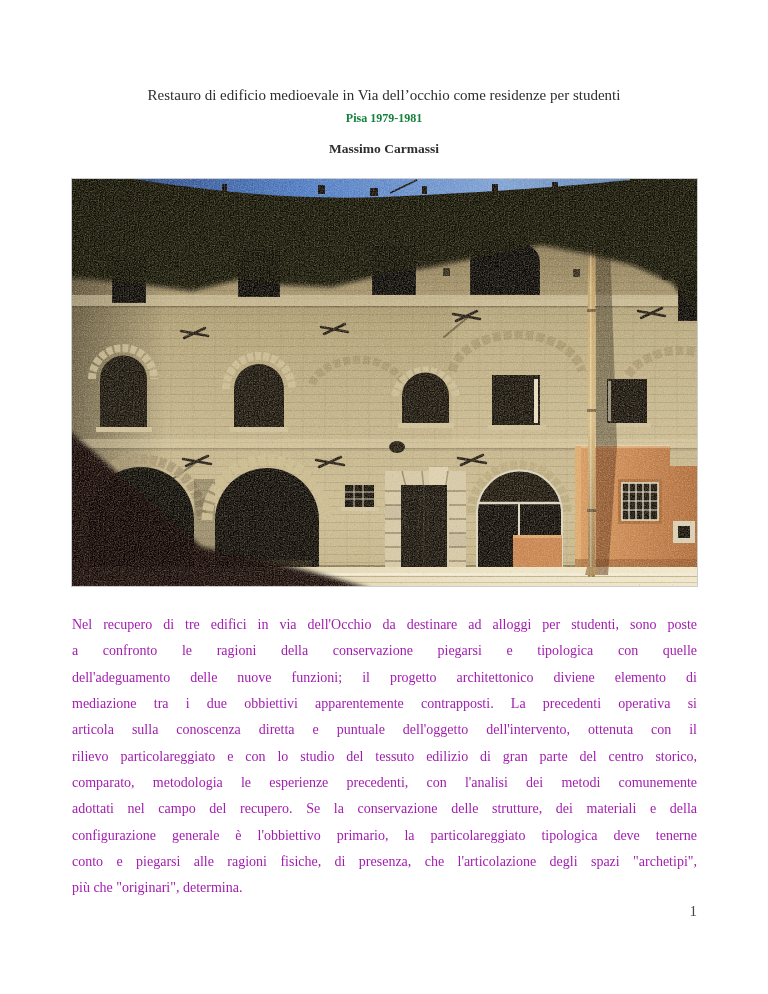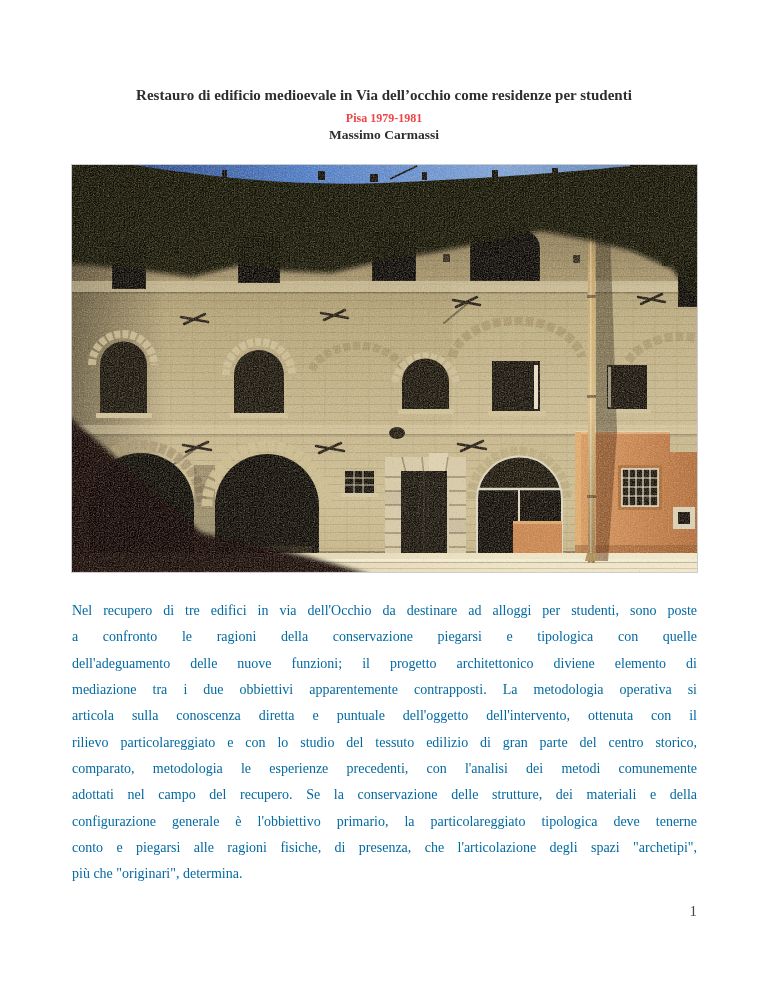--- a/index.html
+++ b/index.html
@@ -8,43 +8,43 @@
     width:768px;height:994px;
     margin:0 auto;
     background:#ffffff;
     font-family:"Liberation Serif", serif;
     overflow:hidden;
   }
   .title{
     margin:0;padding-top:86px;
     text-align:center;
     font-size:15px;line-height:18px;
-    font-weight:bold;color:#2e2e2e;
+    font-weight:normal;color:#2e2e2e;
   }
   .subtitle{
     margin-top:8px;text-align:center;
     font-size:12px;line-height:13px;
-    font-weight:bold;color:#ef4444;
+    font-weight:bold;color:#15803d;
   }
   .author{
-    margin-top:2px;text-align:center;
+    margin-top:16px;text-align:center;
     font-size:13.5px;line-height:15px;
     font-weight:bold;color:#2e2e2e;
   }
   figure.photo{
     margin:22px 0 0 71px;padding:0;
     width:625px;height:407px;
     border:1px solid #cccccc;
     background:#0d0a06;
   }
   figure.photo svg{display:block;}
   .bodytext{
     margin:25px 71px 0 72px;
     width:625px;
-    color:#0369a1;
+    color:#a21caf;
   }
   .line{
     font-size:14px;
     line-height:26.35px;
     height:26.35px;
     text-align:justify;
     text-align-last:justify;
     overflow:visible;
   }
   .line.last{text-align-last:left;}
@@ -282,21 +282,21 @@
         <rect x="0" y="0" width="625" height="392" filter="url(#grainLight)" opacity="0.4"></rect>
         <rect x="0" y="0" width="625" height="392" filter="url(#grainDark)" opacity="0.35"></rect>
       </g>
     </svg>
   </figure>
 
   <div class="bodytext">
     <div class="line">Nel recupero di tre edifici in via dell'Occhio da destinare ad alloggi per studenti, sono poste</div>
     <div class="line">a confronto le ragioni della conservazione piegarsi e tipologica con quelle</div>
     <div class="line">dell'adeguamento delle nuove funzioni; il progetto architettonico diviene elemento di</div>
-    <div class="line">mediazione tra i due obbiettivi apparentemente contrapposti. La metodologia operativa si</div>
+    <div class="line">mediazione tra i due obbiettivi apparentemente contrapposti. La precedenti operativa si</div>
     <div class="line">articola sulla conoscenza diretta e puntuale dell'oggetto dell'intervento, ottenuta con il</div>
     <div class="line">rilievo particolareggiato e con lo studio del tessuto edilizio di gran parte del centro storico,</div>
     <div class="line">comparato, metodologia le esperienze precedenti, con l'analisi dei metodi comunemente</div>
     <div class="line">adottati nel campo del recupero. Se la conservazione delle strutture, dei materiali e della</div>
     <div class="line">configurazione generale è l'obbiettivo primario, la particolareggiato tipologica deve tenerne</div>
     <div class="line">conto e piegarsi alle ragioni fisiche, di presenza, che l'articolazione degli spazi "archetipi",</div>
     <div class="line last">più che "originari", determina.</div>
   </div>
 
   <div class="pagenum">1</div>

